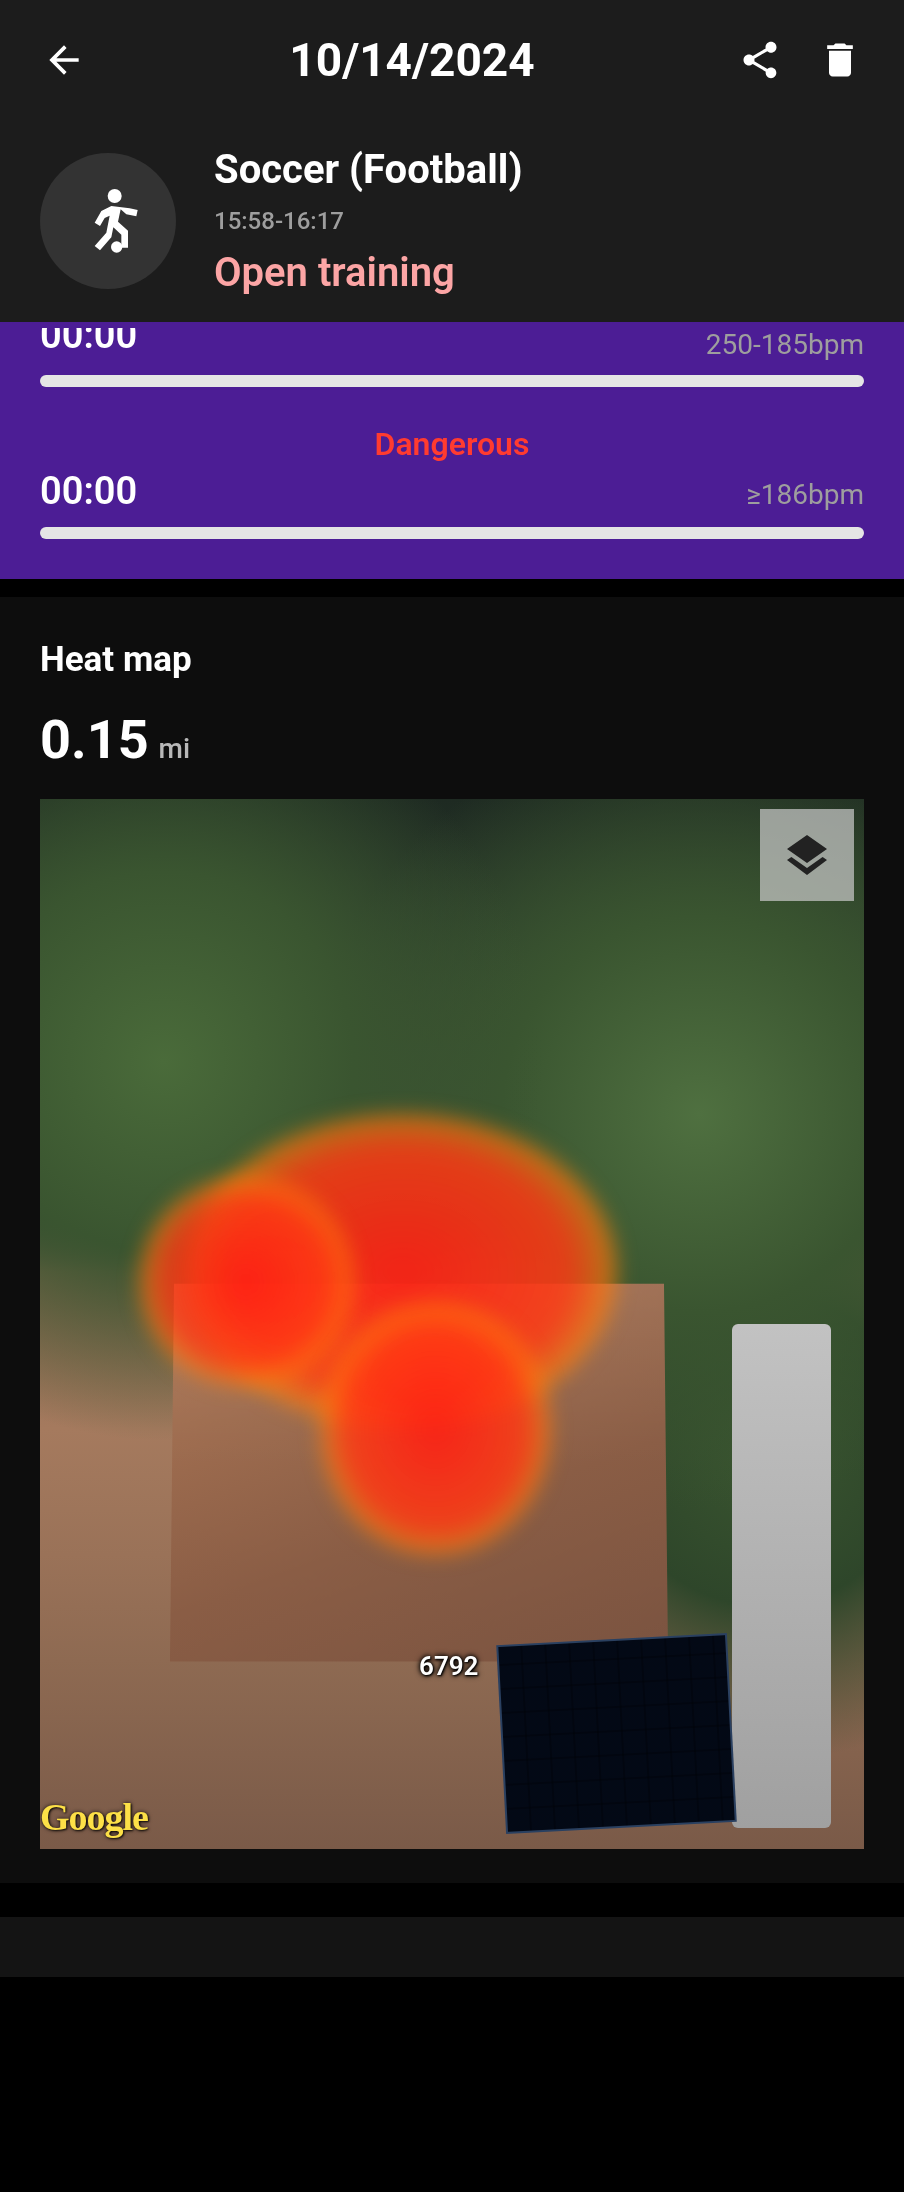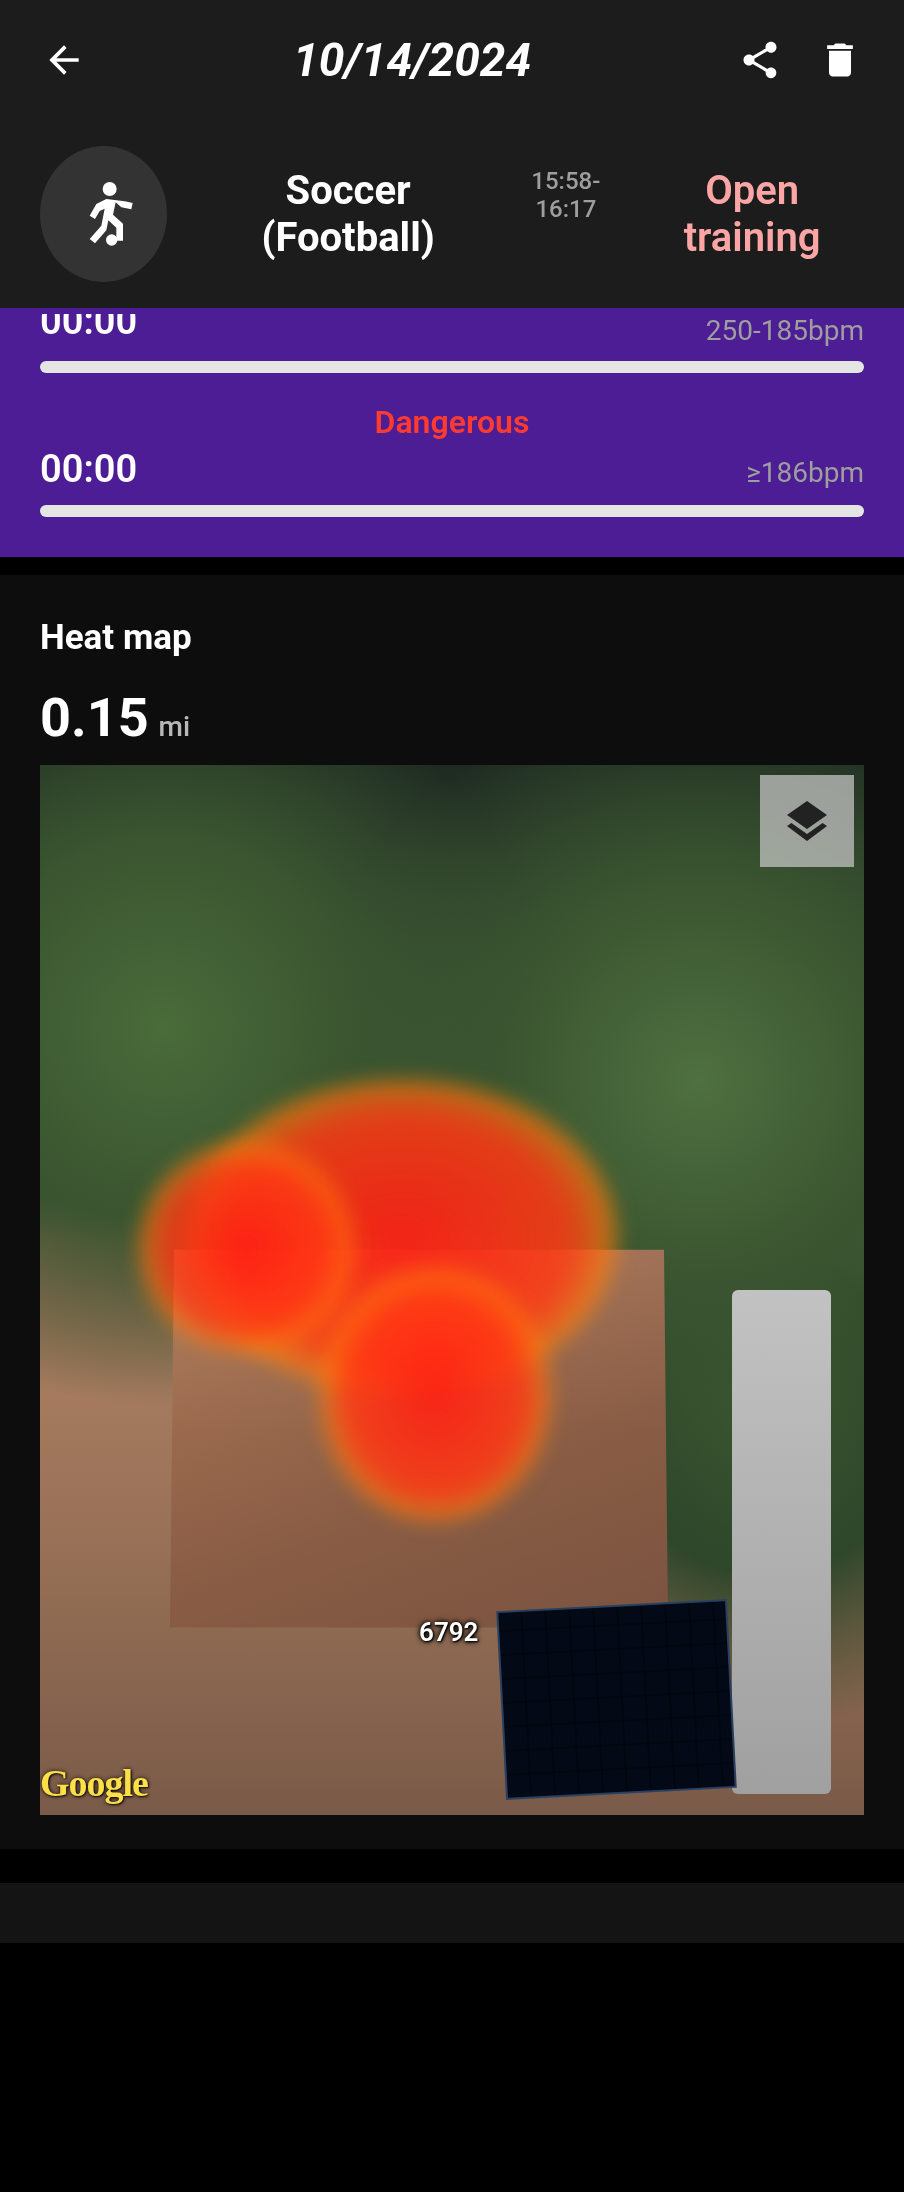--- a/index.html
+++ b/index.html
@@ -18,21 +18,20 @@
     display: flex;
     align-items: center;
     padding: 0 36px;
     gap: 24px;
   }
   .appbar .spacer { flex: 1; }
   .appbar-title {
     font-size: 46px;
     font-weight: 700;
     text-align: center;
-    font-style: italic;
   }
   .icon-btn {
     width: 56px;
     height: 56px;
     display: flex;
     align-items: center;
     justify-content: center;
     cursor: pointer;
   }
   .icon-btn svg { width: 44px; height: 44px; fill: #fff; }
@@ -48,21 +47,21 @@
   .activity-icon-circle {
     width: 136px;
     height: 136px;
     border-radius: 50%;
     background: #333;
     display: flex;
     align-items: center;
     justify-content: center;
   }
   .activity-icon-circle svg { width: 80px; height: 80px; fill: #fff; }
-  .activity-meta { display: flex; flex-direction: row; gap: 14px; text-align: center; }
+  .activity-meta { display: flex; flex-direction: column; gap: 14px; }
   .activity-title { font-size: 40px; font-weight: 700; }
   .activity-time { font-size: 24px; color: #9e9e9e; font-weight: 500; }
   .activity-type { font-size: 40px; color: #fca5a5; font-weight: 600; }
 
   
   .zones {
     background: #4c1d95;
     padding: 0 40px 40px 40px;
     text-align: center;
   }
@@ -82,41 +81,41 @@
   .zone-time { font-size: 38px; font-weight: 600; color: #fff; }
   .zone-time-cut { font-size: 38px; font-weight: 600; color: #fff; line-height: 1; transform: translateY(-6px); clip-path: inset(12px 0 0 0); }
   .zone-bpm { font-size: 28px; color: #9e9e9e; }
   .zone-bar {
     width: 100%;
     height: 12px;
     background: #e5e5e5;
     border-radius: 6px;
     margin-top: 14px;
   }
-  .zone-label-danger { color: #ff3b30; font-size: 32px; font-weight: 600; margin-top: 30px; }
+  .zone-label-danger { color: #ff3b30; font-size: 32px; font-weight: 600; margin-top: 38px; }
 
   .gap { height: 18px; background: #000; }
 
   
   .heatmap-section {
     background: #0d0d0d;
     padding: 42px 40px 34px 40px;
   }
   .section-title { font-size: 35px; font-weight: 700; }
   .subtitle { font-size: 30px; color: #9e9e9e; margin-top: 28px; }
   .distance-row { display: flex; align-items: baseline; gap: 10px; margin-top: 28px; }
   .distance-value { font-size: 54px; font-weight: 700; }
   .distance-unit { font-size: 28px; color: #b8b8b8; font-weight: 500; }
 
   
   .map-container {
     position: relative;
     width: 100%;
     height: 1050px;
-    margin-top: 16px;
+    margin-top: 28px;
     overflow: hidden;
     background: #2e3e2e;
   }
   .map-base {
     position: absolute; inset: 0;
     background:
       radial-gradient(circle at 15% 25%, #4a6b3a 0%, #3a5530 18%, transparent 36%),
       radial-gradient(circle at 80% 30%, #4f7040 0%, #3a5530 20%, transparent 40%),
       radial-gradient(circle at 88% 62%, #3a5530 0%, #2e462a 16%, transparent 32%),
       linear-gradient(180deg, #1e2a22 0%, #2a3a2a 14%, #3a4a33 28%, transparent 40%),

